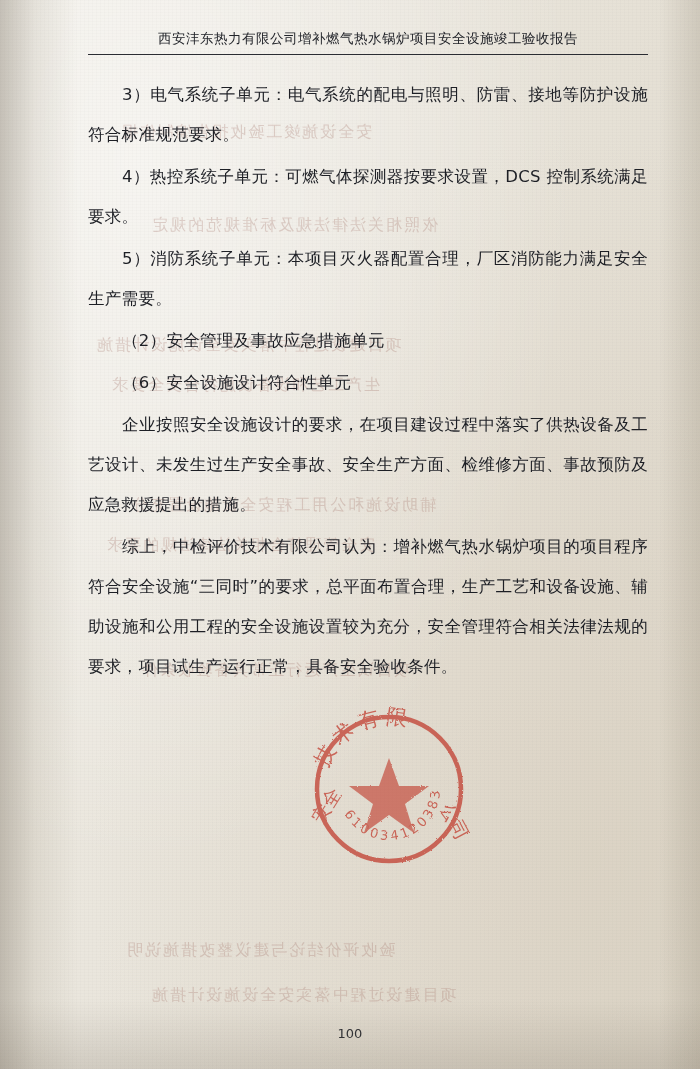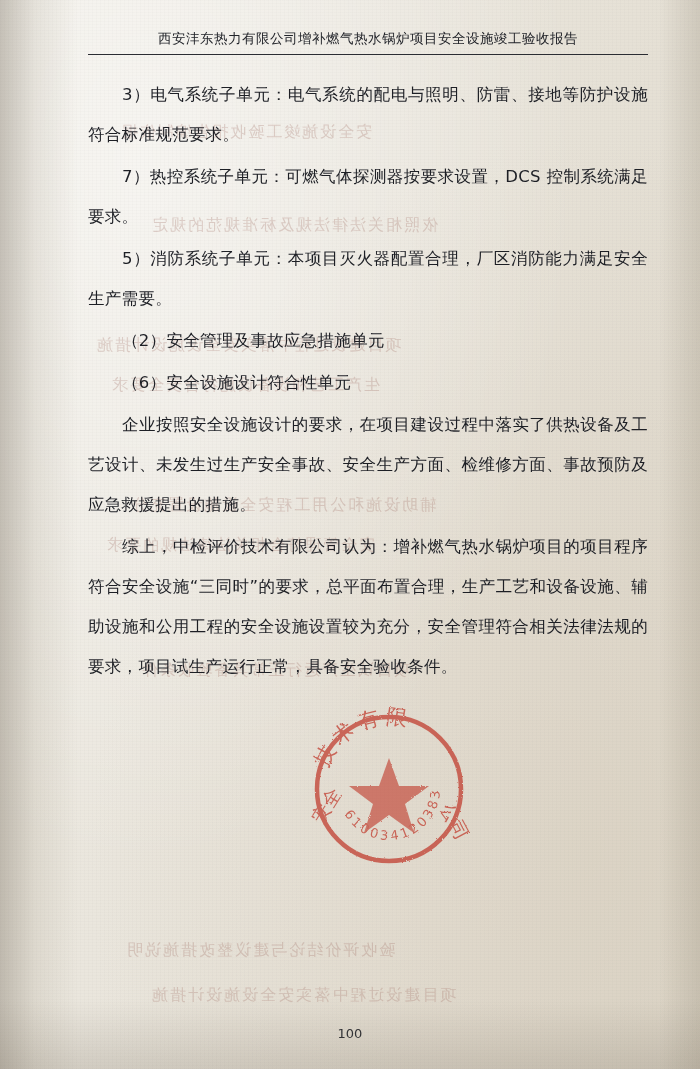--- a/index.html
+++ b/index.html
@@ -136,21 +136,21 @@
   <div class="bleed" style="left:105px; top:525px;">安全管理符合相关法律法规的要求</div>
   <div class="bleed" style="left:140px; top:650px;">项目试生产运行正常具备验收条件</div>
   <div class="bleed" style="left:125px; top:930px;">验收评价结论与建议整改措施说明</div>
   <div class="bleed" style="left:150px; top:975px;">项目建设过程中落实安全设施设计措施</div>
 
   <div class="content">
     <div class="doc-header">西安沣东热力有限公司增补燃气热水锅炉项目安全设施竣工验收报告</div>
     <div class="header-rule"></div>
 
     <p class="para indent2">3）电气系统子单元：电气系统的配电与照明、防雷、接地等防护设施符合标准规范要求。</p>
-    <p class="para indent2">7）热控系统子单元：可燃气体探测器按要求设置，DCS 控制系统满足要求。</p>
+    <p class="para indent2">4）热控系统子单元：可燃气体探测器按要求设置，DCS 控制系统满足要求。</p>
     <p class="para indent2">5）消防系统子单元：本项目灭火器配置合理，厂区消防能力满足安全生产需要。</p>
     <p class="para indent2">（2）安全管理及事故应急措施单元</p>
     <p class="para indent2">（6）安全设施设计符合性单元</p>
     <p class="para indent2">企业按照安全设施设计的要求，在项目建设过程中落实了供热设备及工艺设计、未发生过生产安全事故、安全生产方面、检维修方面、事故预防及应急救援提出的措施。</p>
     <p class="para indent2">综上，中检评价技术有限公司认为：增补燃气热水锅炉项目的项目程序符合安全设施“三同时”的要求，总平面布置合理，生产工艺和设备设施、辅助设施和公用工程的安全设施设置较为充分，安全管理符合相关法律法规的要求，项目试生产运行正常，具备安全验收条件。</p>
   </div>
 
   <div class="seal">
     <svg width="178" height="178" viewBox="0 0 178 178" xmlns="http://www.w3.org/2000/svg">
       <defs>

